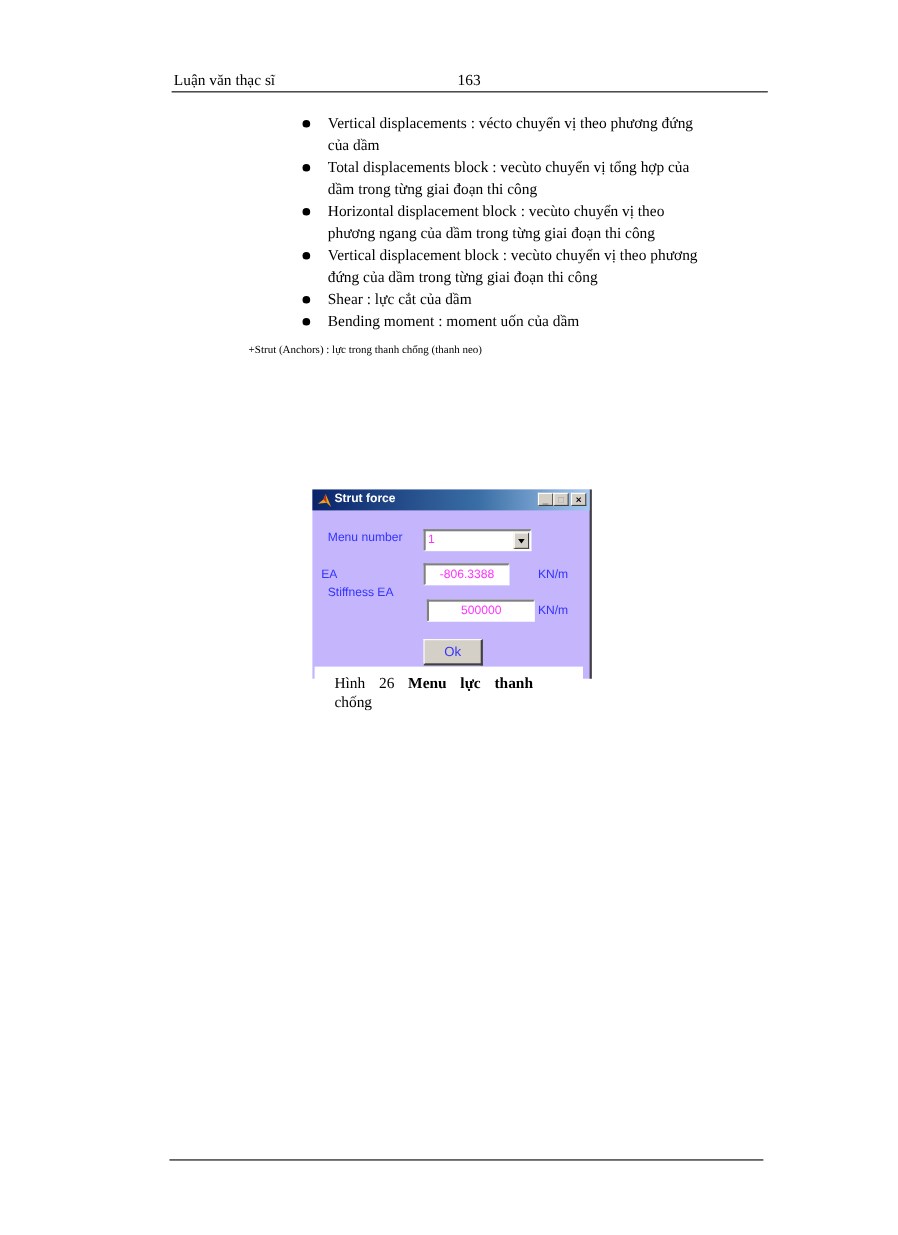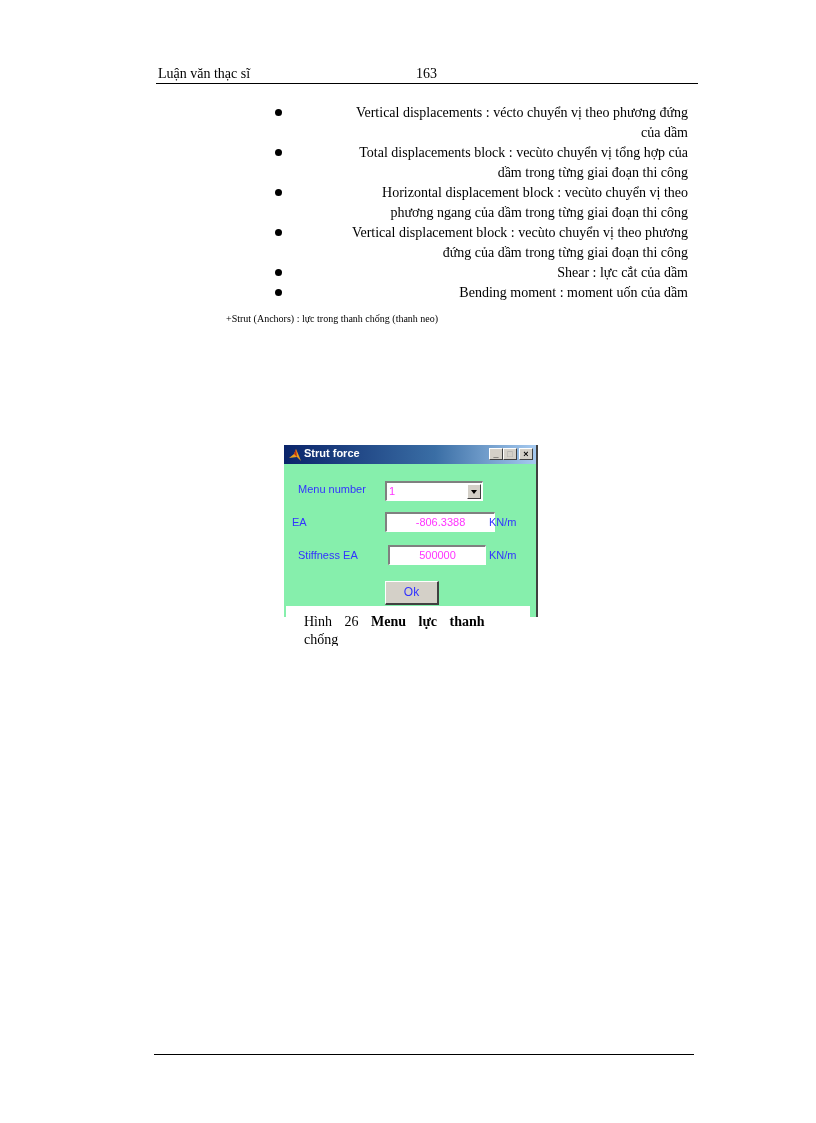--- a/index.html
+++ b/index.html
@@ -8,33 +8,33 @@
       font-family: "Liberation Serif", "DejaVu Serif", serif; color: #000;
     }
     .header {
       position: absolute; left: 156px; top: 64px; width: 542px; height: 19px;
       border-bottom: 1px solid #000; font-size: 14px; line-height: 19px; text-align: right;
     }
     .header .left { position: absolute; left: 2px; top: 0; }
     .header .page-num { position: absolute; left: 260px; top: 0; }
     .bullets {
       position: absolute; left: 272px; top: 103px; width: 416px; list-style: none; margin: 0; padding: 0;
-      font-size: 14px; line-height: 20px; text-align: right;
+      font-size: 14px; line-height: 20px;
     }
     .bullets li { position: relative; padding-left: 26px; }
     .bullets li .dot {
       position: absolute; left: 3px; top: 6px; width: 7px; height: 7px; border-radius: 50%; background: #000;
     }
     .strut-line {
       position: absolute; left: 226px; top: 309px; font-size: 10px; line-height: 20px;
     }
     
     .dialog {
       position: absolute; left: 284px; top: 445px; width: 254px; height: 172px;
-      background: #86efac; border-right: 2px solid #404040; box-sizing: border-box;
+      background: #c4b5fd; border-right: 2px solid #404040; box-sizing: border-box;
       font-family: "Liberation Sans", "DejaVu Sans", sans-serif;
     }
     .titlebar {
       position: absolute; left: 0; top: 0; width: 252px; height: 19px;
       background: linear-gradient(to right, #0a246a, #3a6ea5 60%, #a6caf0);
     }
     .titlebar .app-icon {
       position: absolute; left: 4px; top: 2px; width: 14px; height: 15px;
     }
     .titlebar .title { position: absolute; left: 20px; top: 2px; color: #fff; font-weight: bold; font-size: 11px; }
@@ -111,24 +111,24 @@
     <span class="tb-btn" style="left:235px">×</span>
   </div>
 
   <span class="label" style="left:14px;top:38px">Menu number</span>
   <div class="select" style="left:101px;top:36px;width:98px">
     <span>1</span>
     <span class="arrow"></span>
   </div>
 
   <span class="label" style="left:8px;top:71px">EA</span>
-  <div class="field" style="left:101px;top:67px;width:110px">-806.3388</div>
+  <div class="field" style="left:101px;top:67px;width:78px">-806.3388</div>
   <span class="unit" style="left:205px;top:71px">KN/m</span>
 
-  <span class="label" style="left:14px;top:104px">Stiffness EA</span>
+  <span class="label" style="left:14px;top:88px">Stiffness EA</span>
   <div class="field" style="left:104px;top:100px;width:98px">500000</div>
   <span class="unit" style="left:205px;top:104px">KN/m</span>
 
   <div class="ok-btn">Ok</div>
 </div>
 
 <div class="caption-box">
   <div class="caption">
     <span>Hình   26</span>
     <b>Menu  lực  thanh</b><br>

